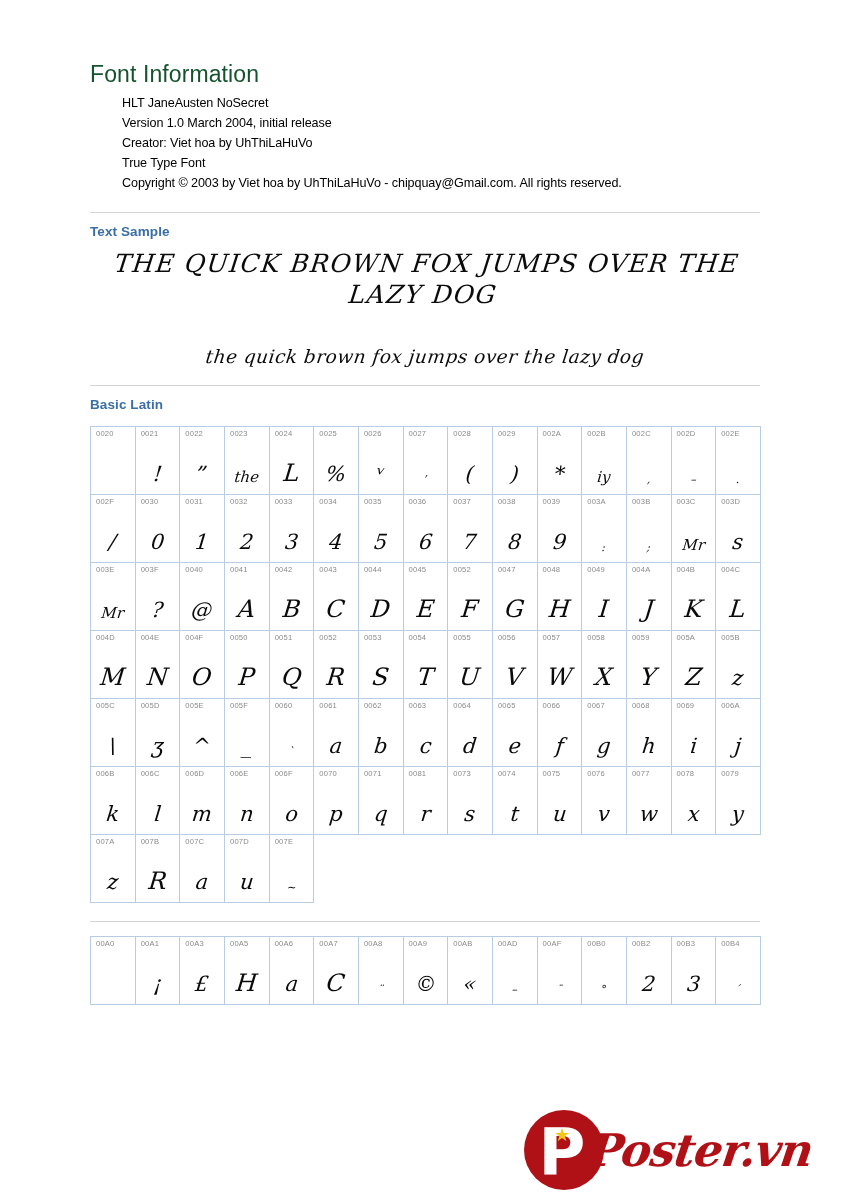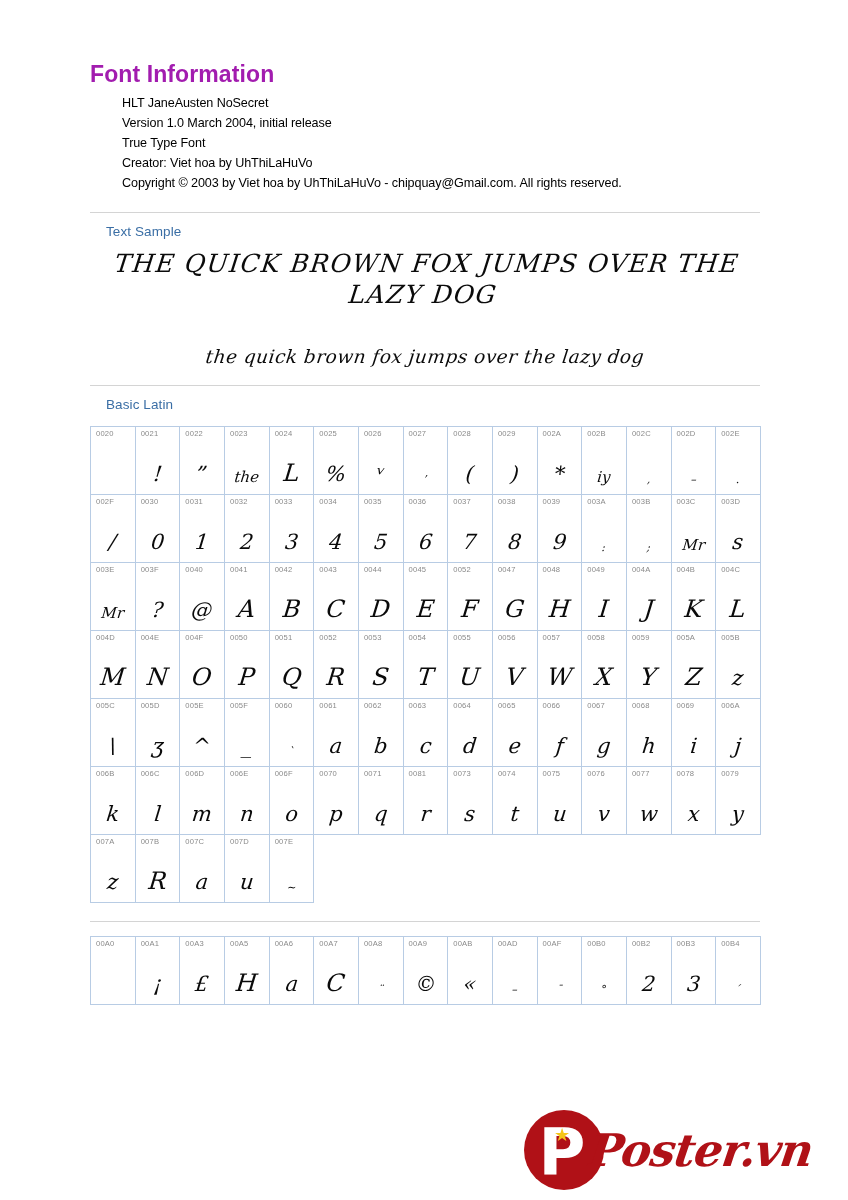--- a/index.html
+++ b/index.html
@@ -19,22 +19,22 @@
   .page {
     position: relative;
     width: 848px;
     height: 1200px;
     padding: 62px 88px 0 90px;
   }
 
   
   .doc-title {
     font-size: 23px;
-    font-weight: bold;
-    color: #a21caf;
+    font-weight: normal;
+    color: #14532d;
     letter-spacing: 0.1px;
     margin: 0 0 7px 0;
     line-height: 1.1;
   }
   .meta-list {
     margin: 0;
     padding: 0;
     list-style: none;
   }
   .meta-line {
@@ -49,23 +49,23 @@
 
   
   .divider {
     border: 0;
     border-top: 1px solid #d4d4d4;
     margin: 18px 0 0 0;
     width: 670px;
   }
   .section-heading {
     font-size: 13.5px;
-    font-weight: normal;
+    font-weight: bold;
     color: #3a6ea5;
-    margin: 11px 0 0 16px;
+    margin: 11px 0 0 0;
     letter-spacing: 0.1px;
   }
 
   
   .sample-block {
     margin-top: 10px;
     width: 670px;
     text-align: center;
   }
   .script {
@@ -186,22 +186,22 @@
 </head>
 <body>
 
 <div class="page">
 
   <div>
     <h1 class="doc-title">Font Information</h1>
     <div class="meta-list">
       <div class="meta-line">HLT JaneAusten NoSecret</div>
       <div class="meta-line">Version 1.0 March 2004, initial release</div>
+      <div class="meta-line">Creator: Viet hoa by UhThiLaHuVo</div>
       <div class="meta-line">True Type Font</div>
-      <div class="meta-line">Creator: Viet hoa by UhThiLaHuVo</div>
       <div class="meta-line wrap">Copyright © 2003 by Viet hoa by UhThiLaHuVo - chipquay@Gmail.com. All rights reserved.</div>
     </div>
   </div>
 
   <hr class="divider">
   <h2 class="section-heading">Text Sample</h2>
   <div class="sample-block">
     <div class="script sample-upper">THE QUICK BROWN FOX JUMPS OVER THE LAZY DOG</div>
     <div class="script sample-lower">the quick brown fox jumps over the lazy dog</div>
   </div>

